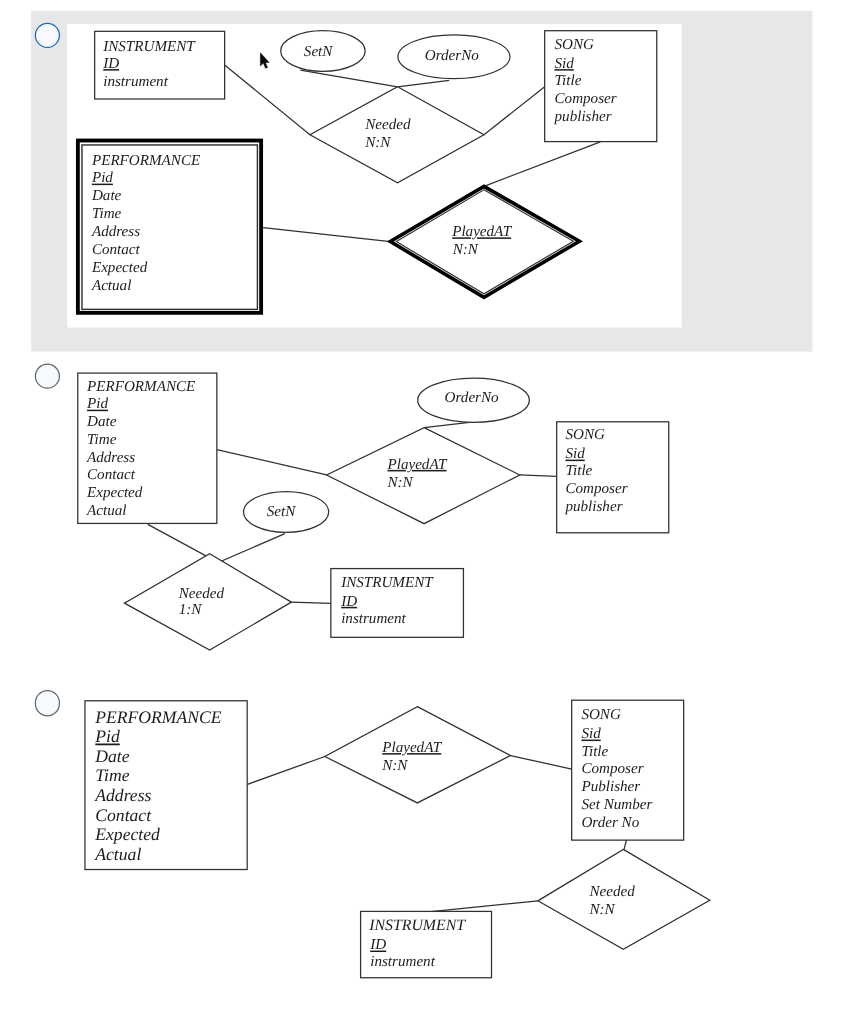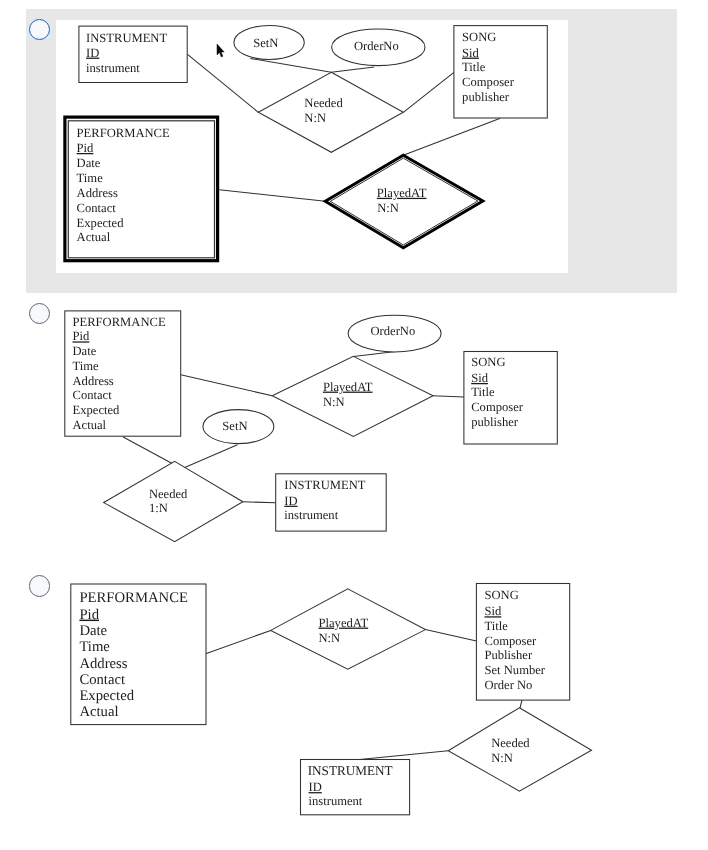--- a/index.html
+++ b/index.html
@@ -1,19 +1,19 @@
 <!DOCTYPE html>
 <html><head>
 <meta charset="utf-8">
 <style>
   html,body{margin:0;padding:0;background:#ffffff;-webkit-font-smoothing:antialiased;}
   *{-webkit-font-smoothing:antialiased;text-rendering:geometricPrecision;}
   body{width:708px;height:850px;font-family:"Liberation Serif",serif;}
   .page{position:relative;width:708px;height:850px;background:#fff;overflow:hidden;}
-  .option{position:absolute;}
+  .option{position:absolute;font-style:italic;}
   .opt-hl{background:#e7e7e7;}
   .radio{position:absolute;width:21.3px;height:21.3px;border-radius:50%;box-sizing:border-box;
          border:1.3px solid #5c6670;background:#f7f9fc;}
   .radio.focus{border-color:#1367ba;border-width:1.6px;}
   .canvas{position:absolute;background:#fff;}
   svg{display:block;overflow:visible;}
   .ln{stroke:#313131;stroke-width:1.05;fill:none;}
   .shape{stroke:#313131;stroke-width:1.05;fill:#fff;}
   text{font-family:"Liberation Serif",serif;fill:#1d1d1d;font-size:12.6px;}
   text.big{font-size:14.7px;}

